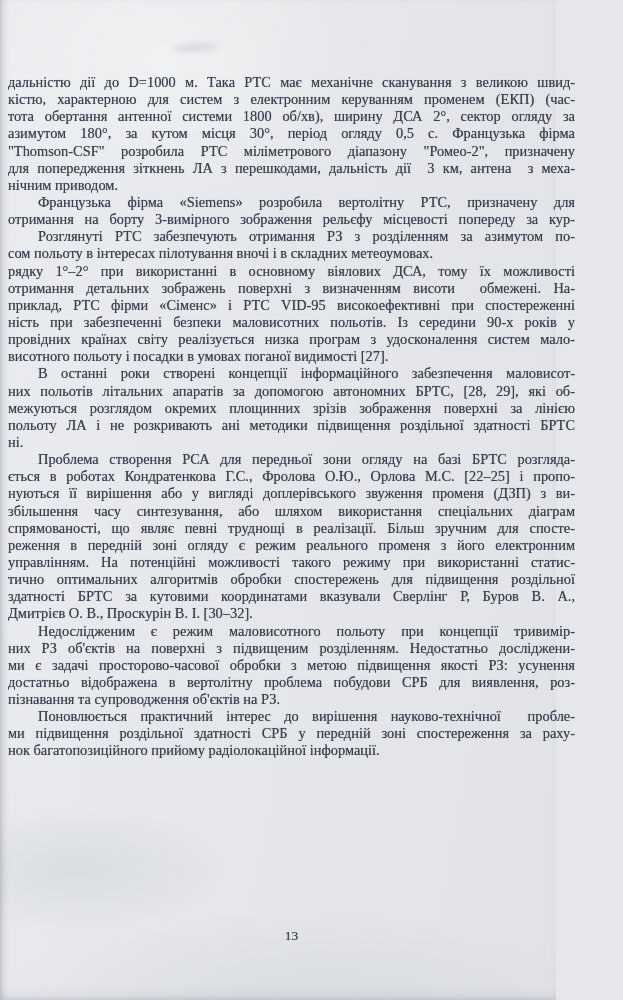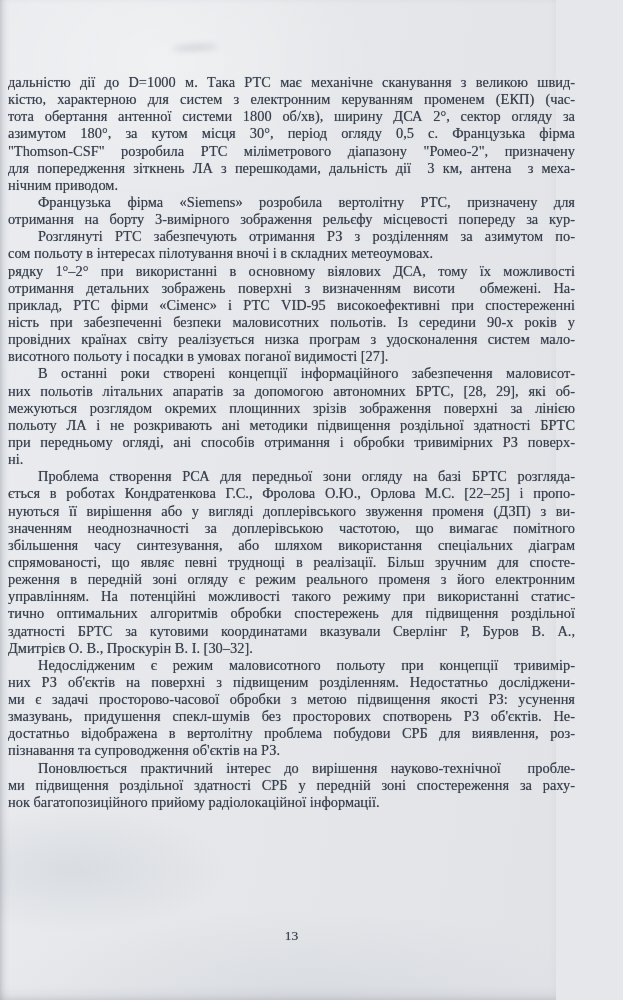--- a/index.html
+++ b/index.html
@@ -90,37 +90,34 @@
       <div class="line just">рядку 1°–2° при використанні в основному віялових ДСА, тому їх можливості</div>
       <div class="line just">отримання детальних зображень поверхні з визначенням висоти  обмежені. На-</div>
       <div class="line just">приклад, РТС фірми «Сіменс» і РТС VID-95 високоефективні при спостереженні</div>
       <div class="line just">ність при забезпеченні безпеки маловисотних польотів. Із середини 90-х років у</div>
       <div class="line just">провідних країнах світу реалізується низка програм з удосконалення систем мало-</div>
       <div class="line">висотного польоту і посадки в умовах поганої видимості [27].</div>
       <div class="line just ind">В останні роки створені концепції інформаційного забезпечення маловисот-</div>
       <div class="line just">них польотів літальних апаратів за допомогою автономних БРТС, [28, 29], які об-</div>
       <div class="line just">межуються розглядом окремих площинних зрізів зображення поверхні за лінією</div>
       <div class="line just">польоту ЛА і не розкривають ані методики підвищення роздільної здатності БРТС</div>
-      <div class="line just">при передньому огляді, ані способів отримання і обробки тривимірних РЗ поверх-</div>
       <div class="line">ні.</div>
       <div class="line just ind">Проблема створення РСА для передньої зони огляду на базі БРТС розгляда-</div>
       <div class="line just">ється в роботах Кондратенкова Г.С., Фролова О.Ю., Орлова М.С. [22–25] і пропо-</div>
       <div class="line just">нуються її вирішення або у вигляді доплерівського звуження променя (ДЗП) з ви-</div>
-      <div class="line just">значенням неоднозначності за доплерівською частотою, що вимагає помітного</div>
       <div class="line just">збільшення часу синтезування, або шляхом використання спеціальних діаграм</div>
       <div class="line just">спрямованості, що являє певні труднощі в реалізації. Більш зручним для спосте-</div>
       <div class="line just">реження в передній зоні огляду є режим реального променя з його електронним</div>
       <div class="line just">управлінням. На потенційні можливості такого режиму при використанні статис-</div>
       <div class="line just">тично оптимальних алгоритмів обробки спостережень для підвищення роздільної</div>
       <div class="line just">здатності БРТС за кутовими координатами вказували Сверлінг Р, Буров В. А.,</div>
       <div class="line">Дмитрієв О. В., Проскурін В. І. [30–32].</div>
       <div class="line just ind">Недослідженим є режим маловисотного польоту при концепції тривимір-</div>
       <div class="line just">них РЗ об'єктів на поверхні з підвищеним розділенням. Недостатньо досліджени-</div>
       <div class="line just">ми є задачі просторово-часової обробки з метою підвищення якості РЗ: усунення</div>
-      <div class="line just">змазувань, придушення спекл-шумів без просторових спотворень РЗ об'єктів. Не-</div>
       <div class="line just">достатньо відображена в вертолітну проблема побудови СРБ для виявлення, роз-</div>
       <div class="line">пізнавання та супроводження об'єктів на РЗ.</div>
       <div class="line just ind">Поновлюється практичний інтерес до вирішення науково-технічної  пробле-</div>
       <div class="line just">ми підвищення роздільної здатності СРБ у передній зоні спостереження за раху-</div>
       <div class="line">нок багатопозиційного прийому радіолокаційної інформації.</div>
     </div>
   <div class="page-number">13</div>
 </div>
 
 </body></html>

